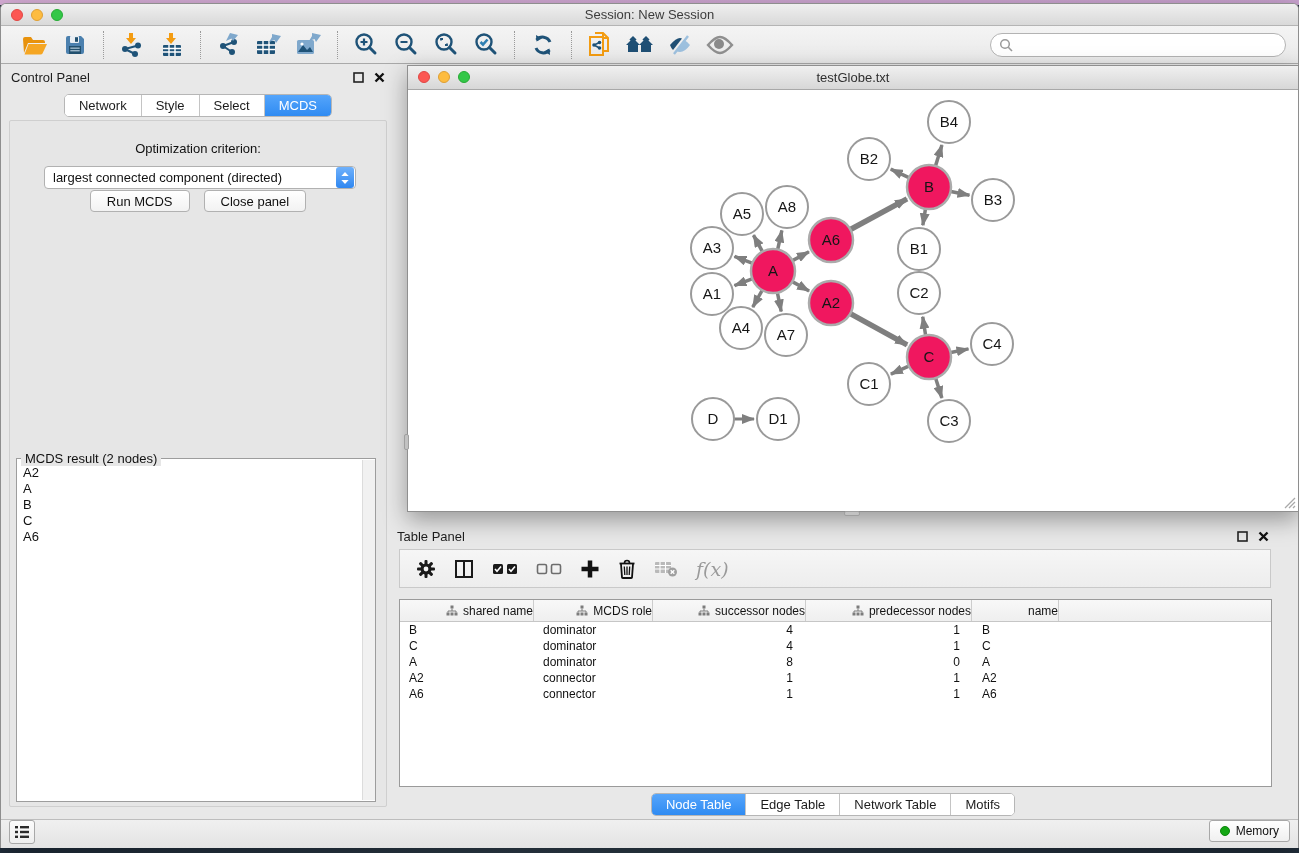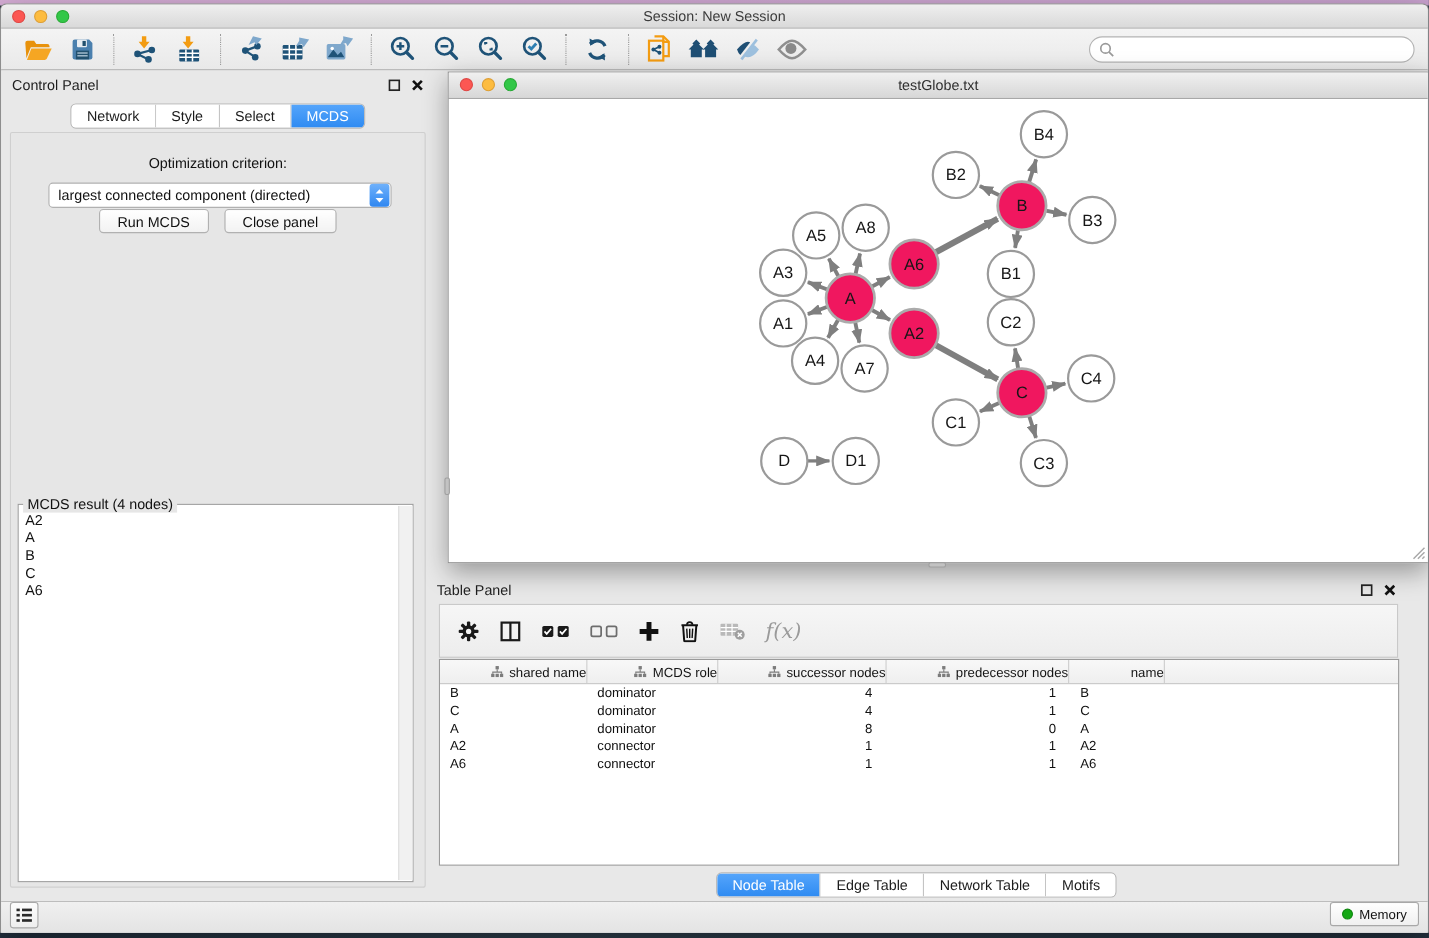--- a/index.html
+++ b/index.html
@@ -72,21 +72,21 @@
   .net-titlebar { height:24px; background:linear-gradient(#f0f0f0,#d7d7d7); border-bottom:1px solid #a8a8a8;
     position:relative; display:flex; align-items:center; justify-content:center; }
   .net-titlebar .title { font-size:13px; color:#2f2f2f; }
   .net-canvas { position:relative; width:100%; height:421px; background:#fff; }
   .resize-grip { position:absolute; right:2px; bottom:2px; width:14px; height:14px; }
   .split-nub-v { position:absolute; left:-4px; top:368px; width:5px; height:16px; background:#c2c2c2; border:1px solid #9f9f9f; border-radius:2px; }
   .split-nub-h { position:absolute; left:436px; bottom:-5px; width:16px; height:5px; background:#c2c2c2; border:1px solid #9f9f9f; border-radius:2px; }
 
   
   .table-panel { position:absolute; left:386px; top:459px; width:892px; height:296px; }
-  .tp-toolbar { position:absolute; left:12px; right:8px; top:26px; height:49px;
+  .tp-toolbar { position:absolute; left:12px; right:8px; top:26px; height:39px;
     background:linear-gradient(#f6f6f6,#ededed); border:1px solid #c9c9c9; display:flex; align-items:center; gap:18px; padding:0 16px; }
   .tp-btn { background:none; border:none; cursor:pointer; display:flex; align-items:center; }
   .fx { font-family:"DejaVu Serif",serif; font-style:italic; font-size:19px; color:#9a9a9a; }
   .data-table { position:absolute; left:12px; right:7px; top:76px; bottom:32px; background:#fff; border:1px solid #9a9a9a; overflow:hidden; }
   .t-head { display:grid; grid-template-columns:134px 119px 153px 166px 87px 1fr; height:22px;
     background:linear-gradient(#f8f8f8,#efefef); border-bottom:1px solid #c6c6c6; }
   .t-head .th { display:flex; align-items:center; justify-content:flex-end; gap:5px; font-size:12px; color:#141414;
     border-right:1px solid #cdcdcd; overflow:hidden; }
   .t-head .th:last-child { border-right:none; }
   .t-row { display:grid; grid-template-columns:134px 119px 153px 166px 87px 1fr; height:16px; font-size:12px; color:#111; }
@@ -351,21 +351,21 @@
                 <path d="M5 1 L8.6 5 H1.4 Z" fill="#fff"></path>
                 <path d="M5 13 L1.4 9 H8.6 Z" fill="#fff"></path>
               </svg>
           </span>
         </div>
         <div class="cp-buttons">
           <button class="mac-btn">Run MCDS</button>
           <button class="mac-btn">Close panel</button>
         </div>
         <div class="result-box">
-          <span class="result-legend">MCDS result (4 nodes)</span>
+          <span class="result-legend">MCDS result (2 nodes)</span>
           <ul class="result-list">
               <li>A2</li>
               <li>A</li>
               <li>B</li>
               <li>C</li>
               <li>A6</li>
             </ul>
           <div class="result-scroll"></div>
         </div>
       </div>

